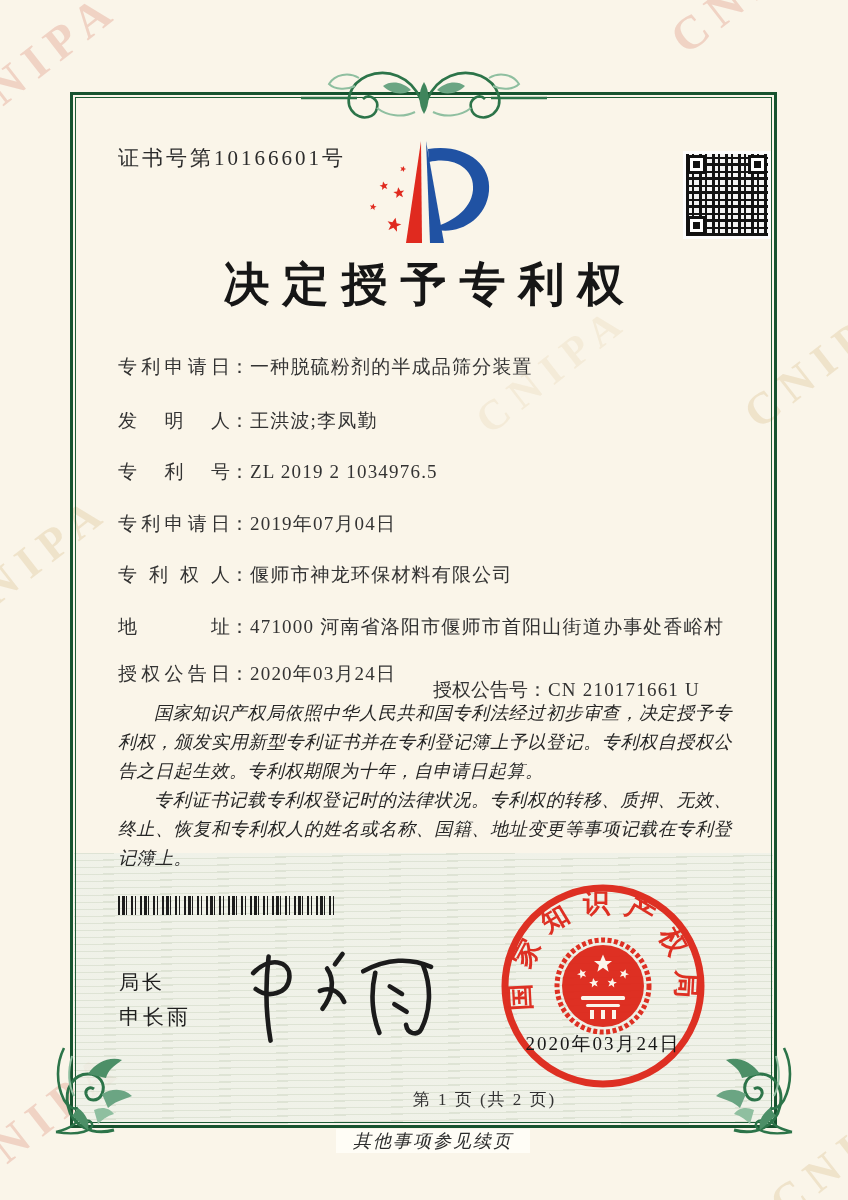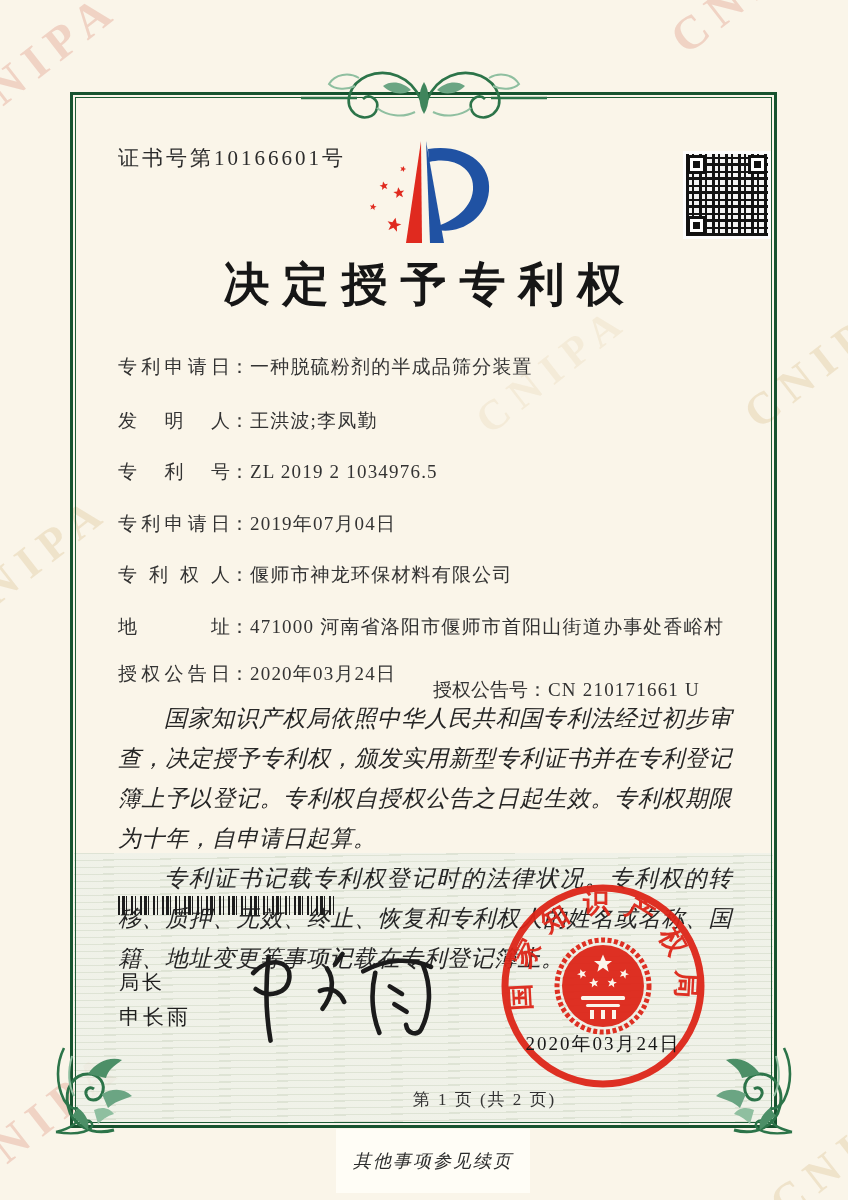--- a/index.html
+++ b/index.html
@@ -86,21 +86,21 @@
   }
   .fcolon { display:inline-block; width:20px; }
   .fvalue { letter-spacing:1.2px;margin-top:46px; }
   .r1 { top:354px; } .r2 { top:408px; } .r3 { top:459px; }
   .r4 { top:511px; } .r5 { top:562px; } .r6 { top:614px; } .r7 { top:661px; }
   .pair2 { position:absolute; left:315px; top:16px; white-space:nowrap; }
   .pair2 .flabel { width:95px; }
   
   .law {
     position:absolute; left:118px; top:699px; width:614px;
-    font-size:23px; line-height:40px; text-align:justify;
+    font-size:18px; line-height:29px; text-align:justify;
     font-style:italic; color:#262626; letter-spacing:.5px;
   }
   .law p { text-indent:2em; }
   
   .barcode {
     position:absolute; left:118px; top:896px; width:219px; height:19px;
     background:repeating-linear-gradient(90deg,
       #1c1c1c 0 2px, transparent 2px 4px,
       #1c1c1c 4px 7px, transparent 7px 8px,
       #1c1c1c 8px 9px, transparent 9px 13px,
@@ -113,21 +113,21 @@
   .seal { position:absolute; left:497px; top:880px; width:212px; height:212px; opacity:.94; z-index:4; }
   .seal-date {
     position:absolute; left:505px; top:1031px; width:196px; text-align:center;
     font-size:19px; letter-spacing:2px; color:#181818; z-index:6;
   }
   .pageno {
     position:absolute; left:70px; top:1088px; width:829px; text-align:center;
     font-size:17px; letter-spacing:2px; color:#333; z-index:5;
   }
   .contnote {
-    position:absolute; left:336px; top:1129px; padding:20px 17px;
+    position:absolute; left:336px; top:1129px; padding:0 17px;
     background:#fffdf6; font-size:18px; font-style:italic;
     letter-spacing:2px; color:#2c2c2c;
   }
 </style>
 </head>
 <body>
 
 <div class="page">
 
   <svg width="0" height="0" style="position:absolute">

